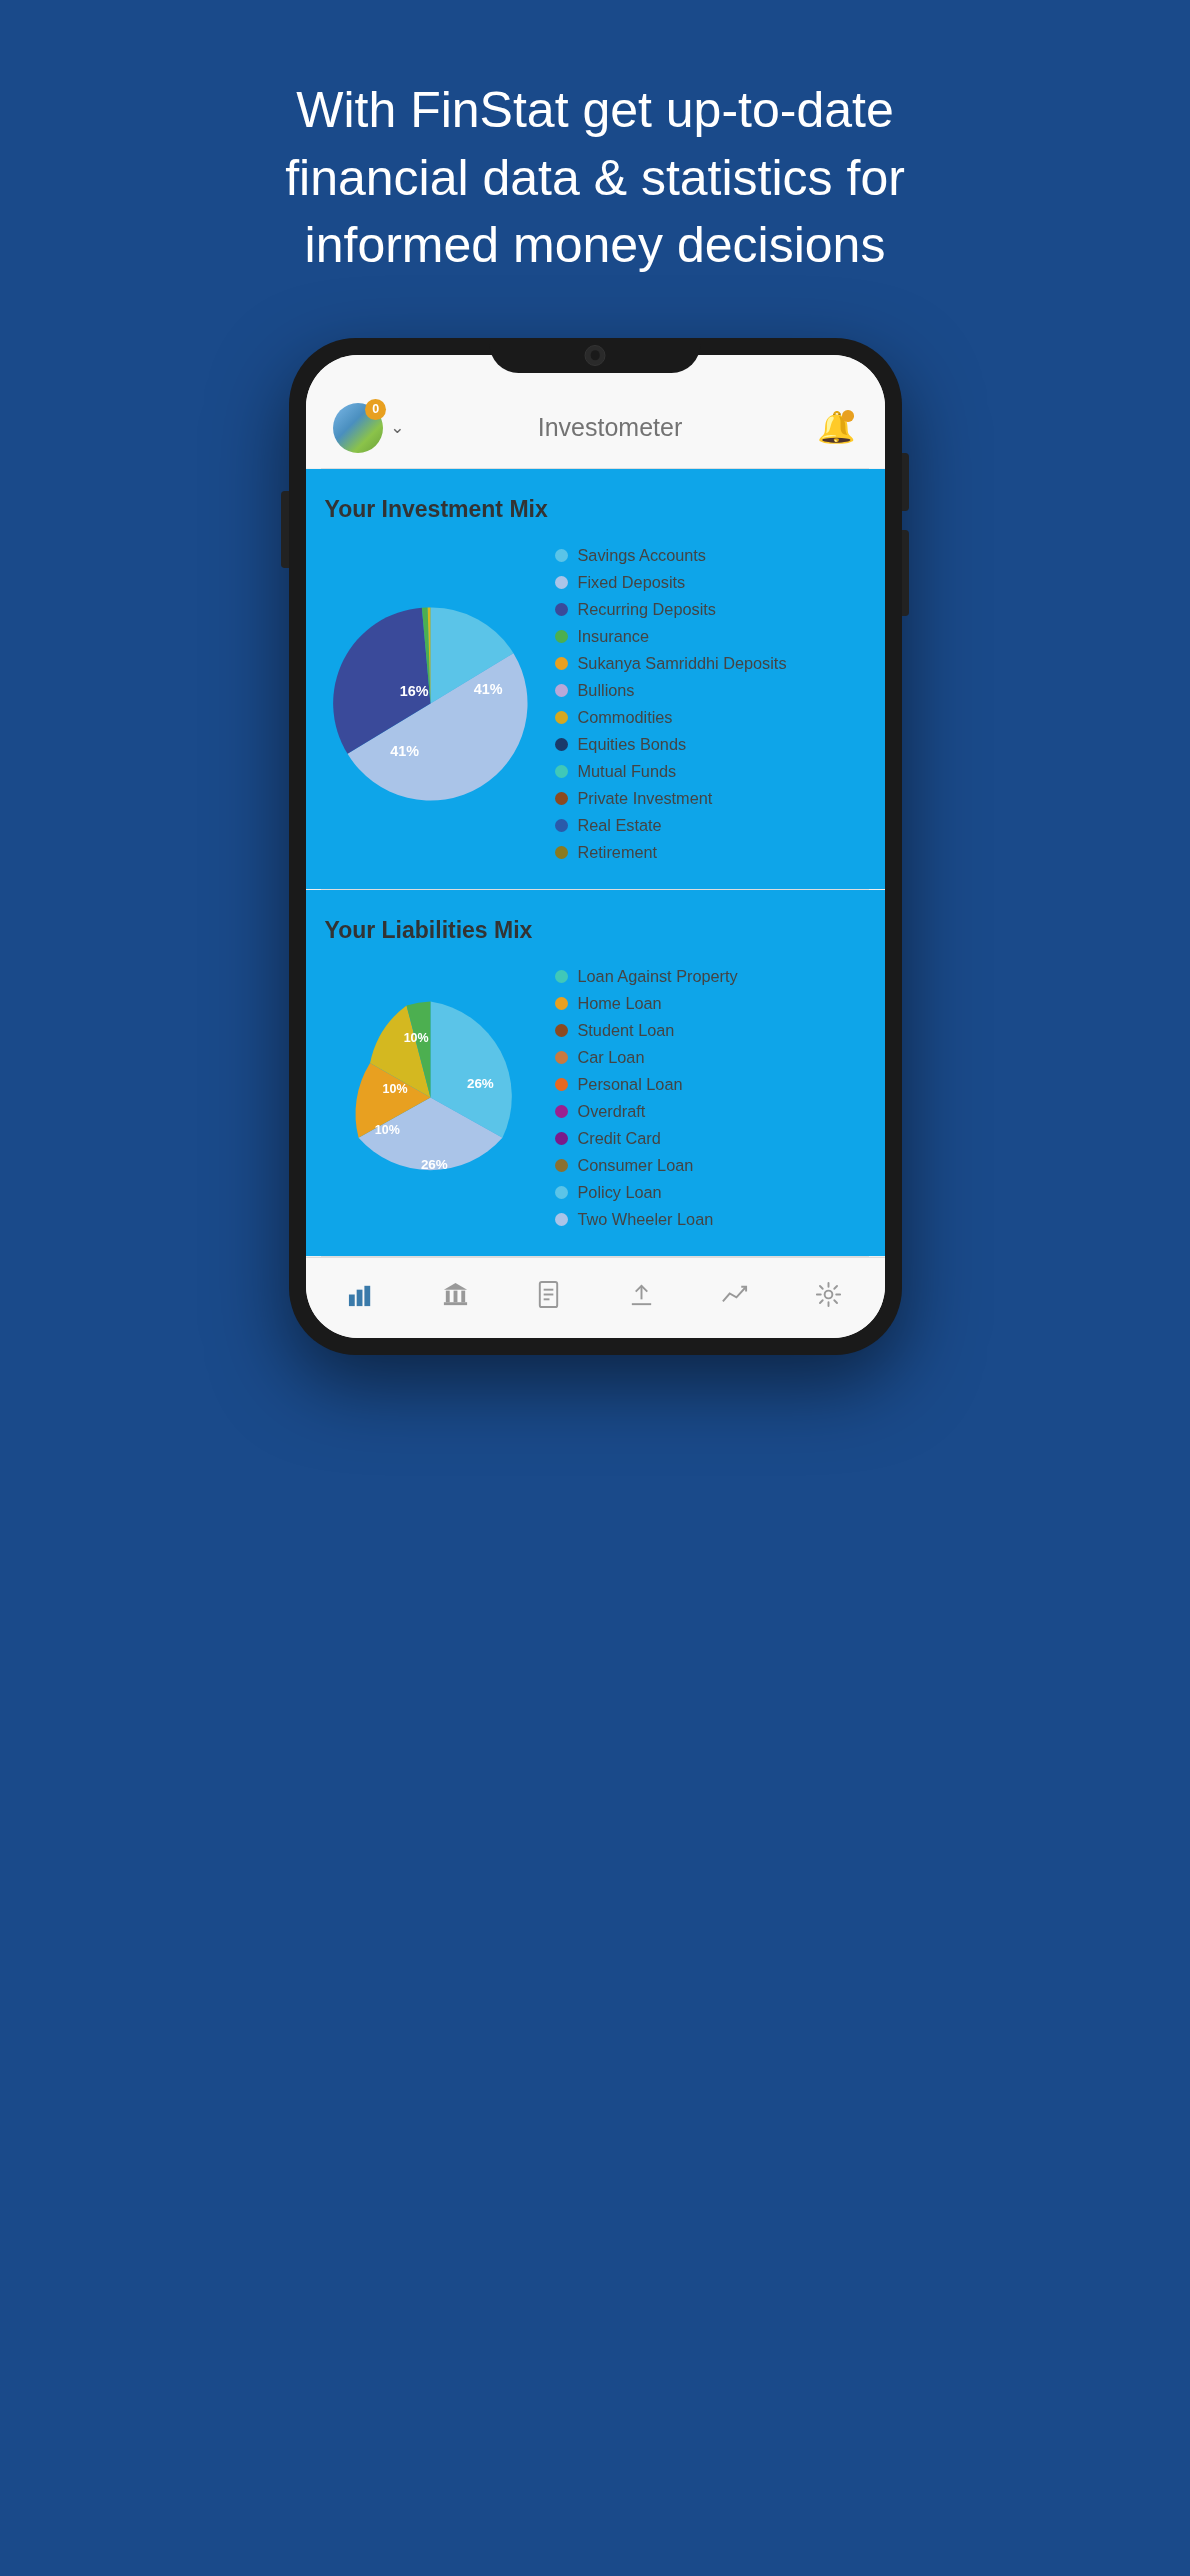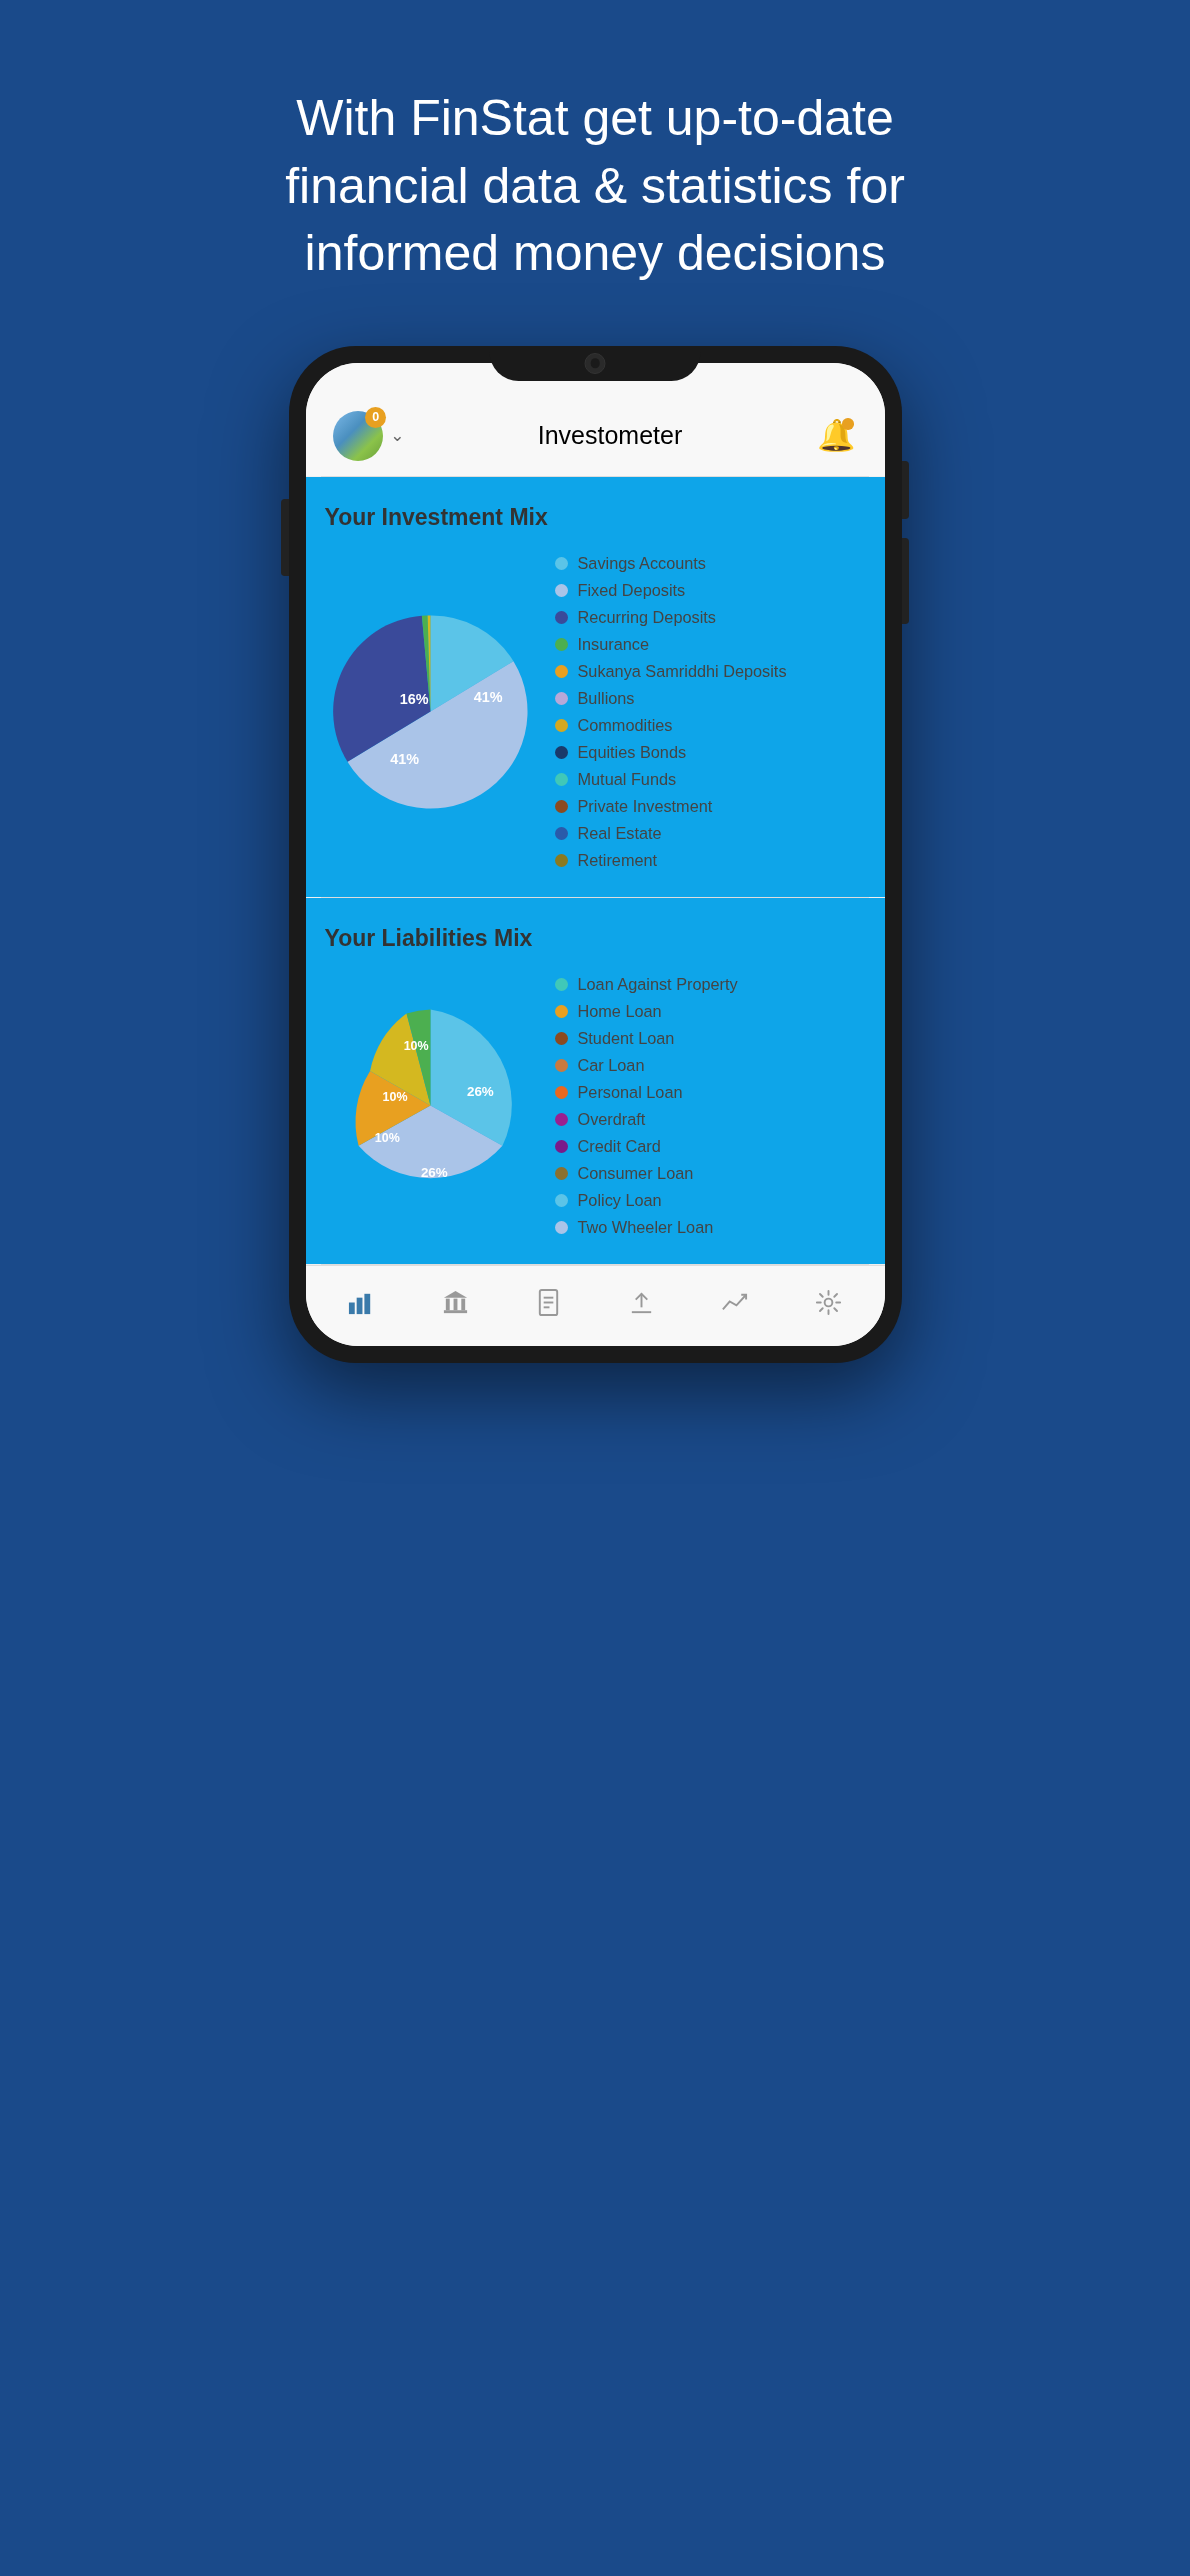--- a/index.html
+++ b/index.html
@@ -16,21 +16,20 @@
     }
 
     .tagline {
       color: white;
       text-align: center;
       font-size: 50px;
       font-weight: 400;
       line-height: 1.35;
       padding: 77px 115px 58px;
       max-width: 863px;
-      margin-top: 8px;
     }
 
     .phone-wrapper {
       position: relative;
       width: 613px;
       min-height: 1323px;
     }
 
     .phone-outer {
       background: #1a1a1a;
@@ -130,21 +129,21 @@
     }
 
     .chevron-down {
       font-size: 17px;
       color: #666;
     }
 
     .app-title {
       font-size: 25px;
       font-weight: 500;
-      color: #000000;
+      color: #737373;
       text-align: center;
       flex: 1;
     }
 
     .bell-container {
       position: relative;
       width: 42px;
       height: 42px;
       display: flex;
       align-items: center;

